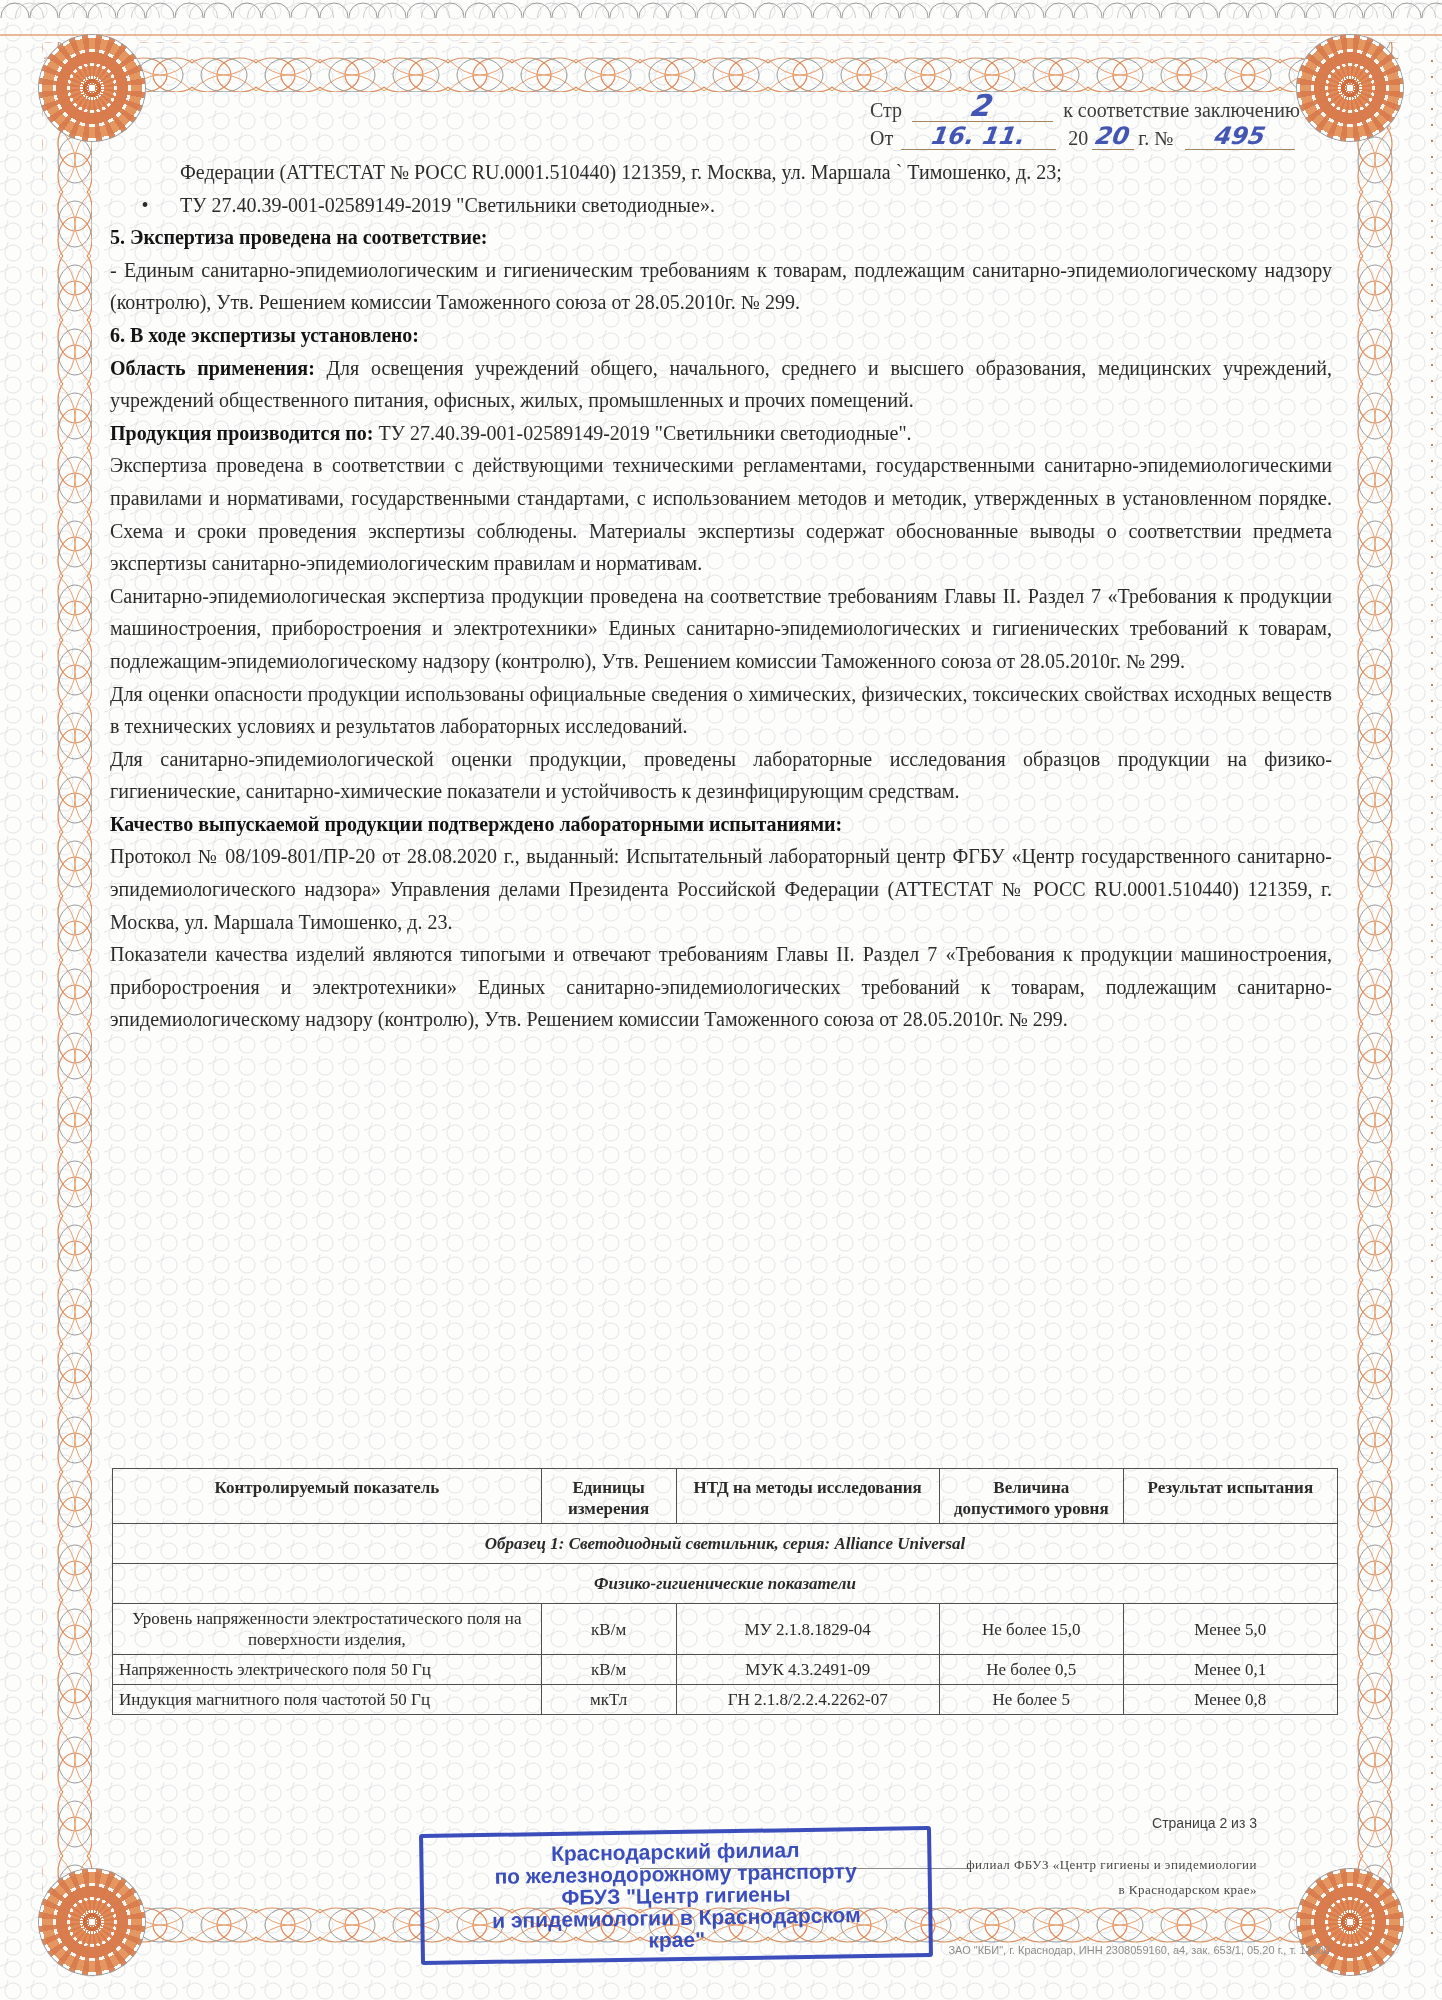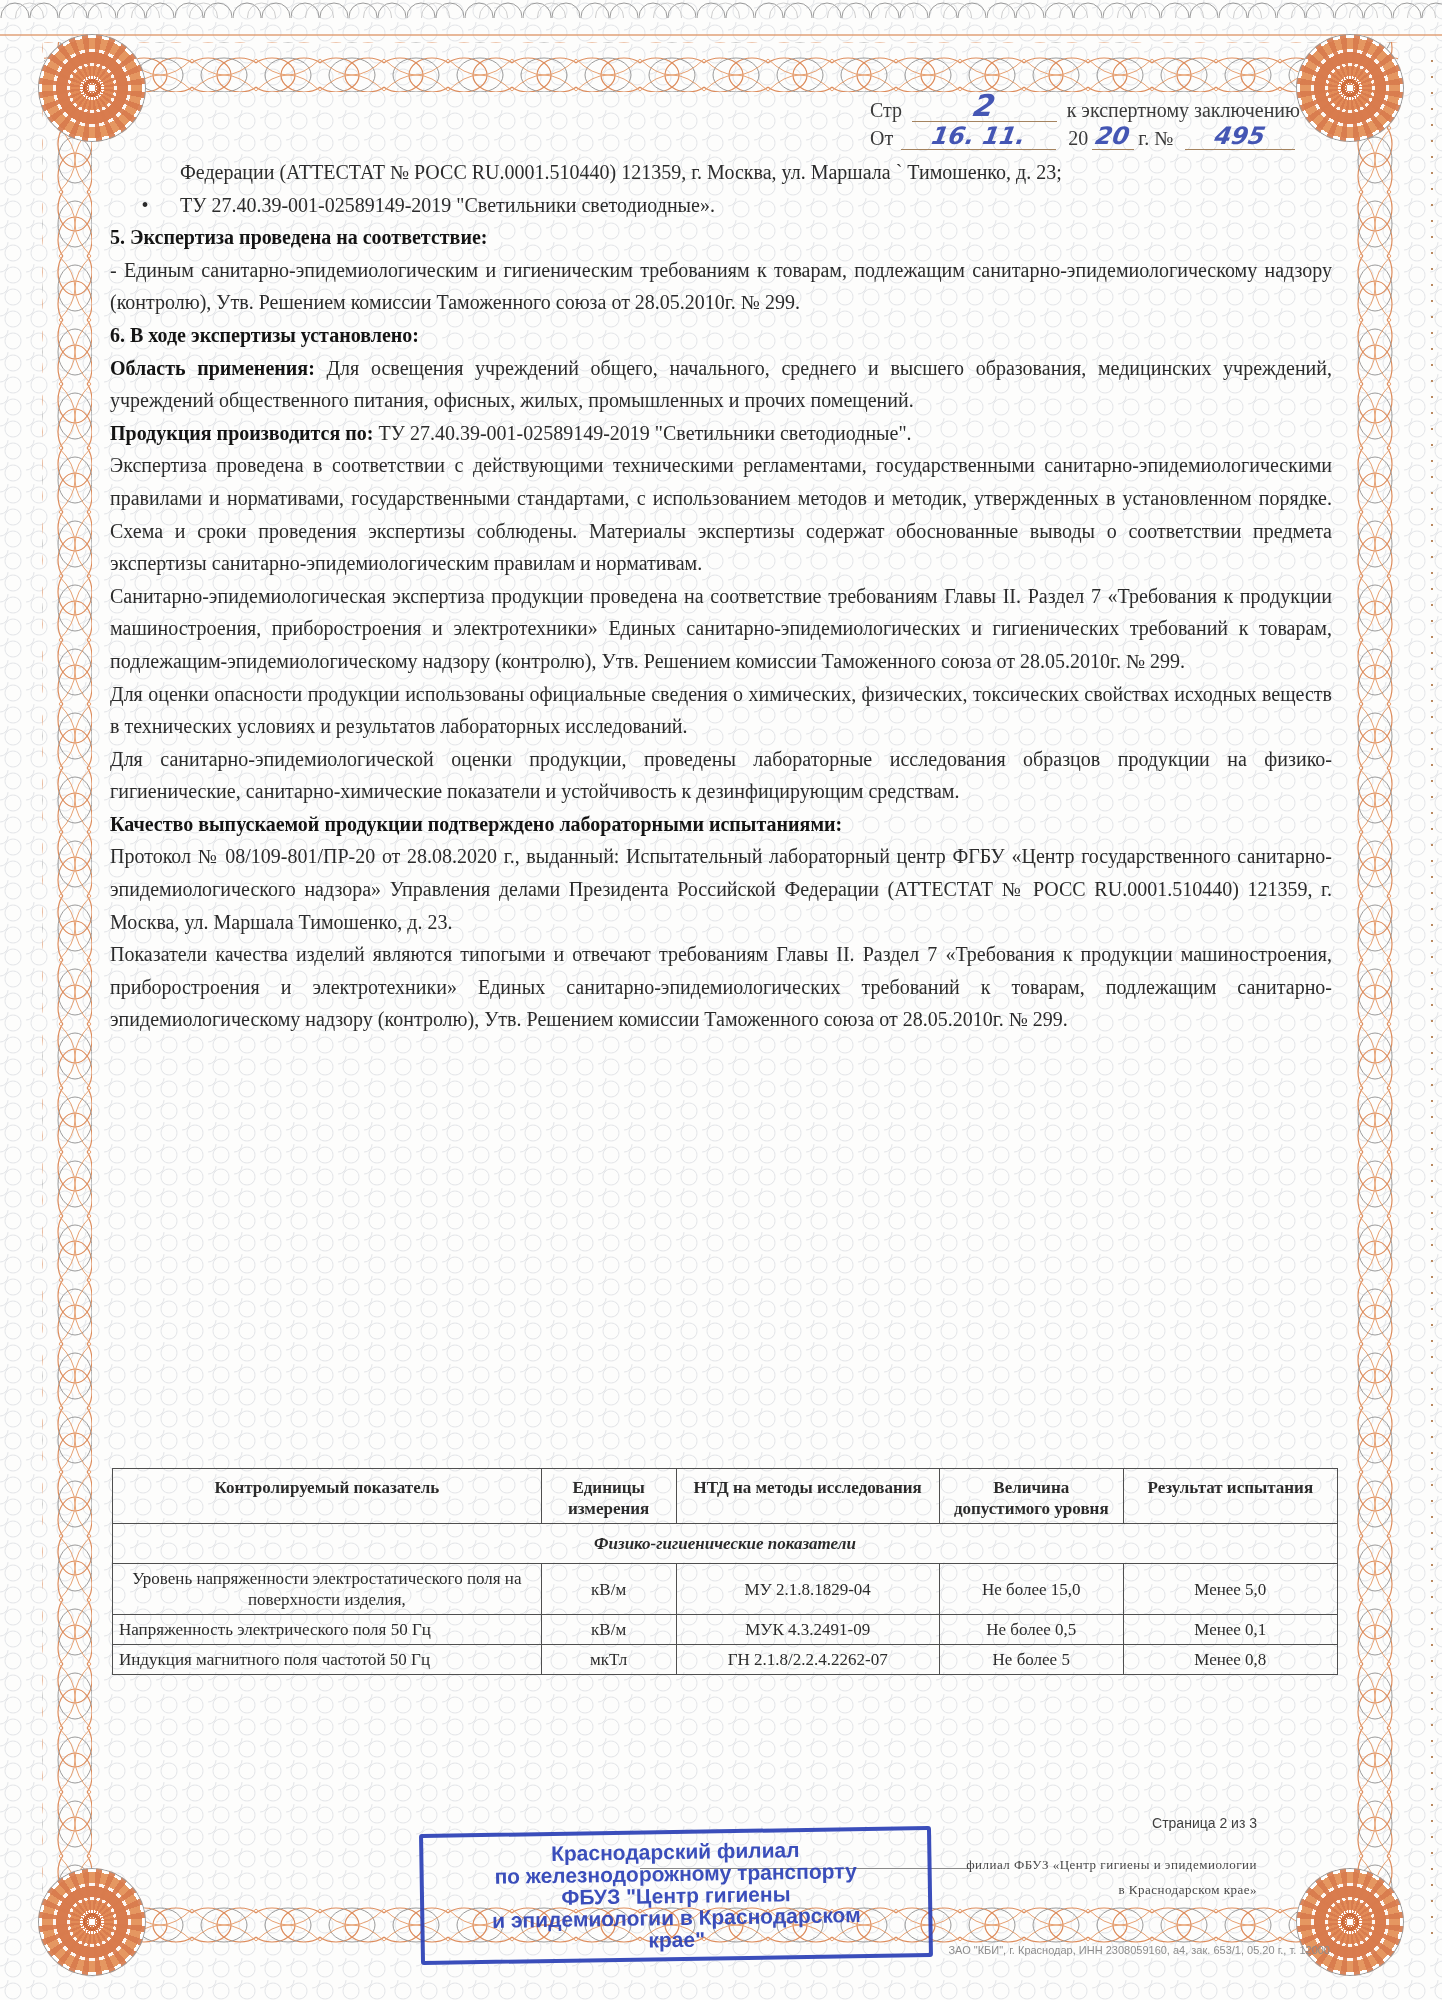--- a/index.html
+++ b/index.html
@@ -99,21 +99,21 @@
 
   <div class="rosette tl"></div>
   <div class="rosette tr"></div>
   <div class="rosette bl"></div>
   <div class="rosette br"></div>
 
   <div class="hdr">
     <div class="hdr-row">
       <span>Стр</span>
       <span class="uline" style="width:150px;margin:0 10px;"><span class="hw hw-big">2</span></span>
-      <span>к экспертному заключению</span>
+      <span>к соответствие заключению</span>
     </div>
     <div class="hdr-row">
       <span>От</span>
       <span class="uline" style="width:155px;margin:0 12px 0 8px;"><span class="hw hw-md">16. 11.</span></span>
       <span>20</span>
       <span class="uline" style="width:42px;margin:0 4px;"><span class="hw hw-md">20</span></span>
       <span>г. №</span>
       <span class="uline" style="width:110px;margin:0 0 0 12px;"><span class="hw hw-md">495</span></span>
     </div>
   </div>
@@ -148,20 +148,23 @@
       </colgroup>
     <tbody>
         <tr>
       <th>Контролируемый показатель</th>
       <th>Единицы измерения</th>
       <th>НТД на методы исследования</th>
       <th>Величина допустимого уровня</th>
       <th>Результат испытания</th>
     </tr>
     <tr class="span-row">
+      <td colspan="5">Образец 1: Светодиодный светильник, серия: Alliance Universal</td>
+    </tr>
+    <tr class="span-row">
       <td colspan="5">Физико-гигиенические показатели</td>
     </tr>
     <tr>
       <td>Уровень напряженности электростатического поля на поверхности изделия,</td>
       <td>кВ/м</td>
       <td>МУ 2.1.8.1829-04</td>
       <td>Не более 15,0</td>
       <td>Менее 5,0</td>
     </tr>
     <tr>

